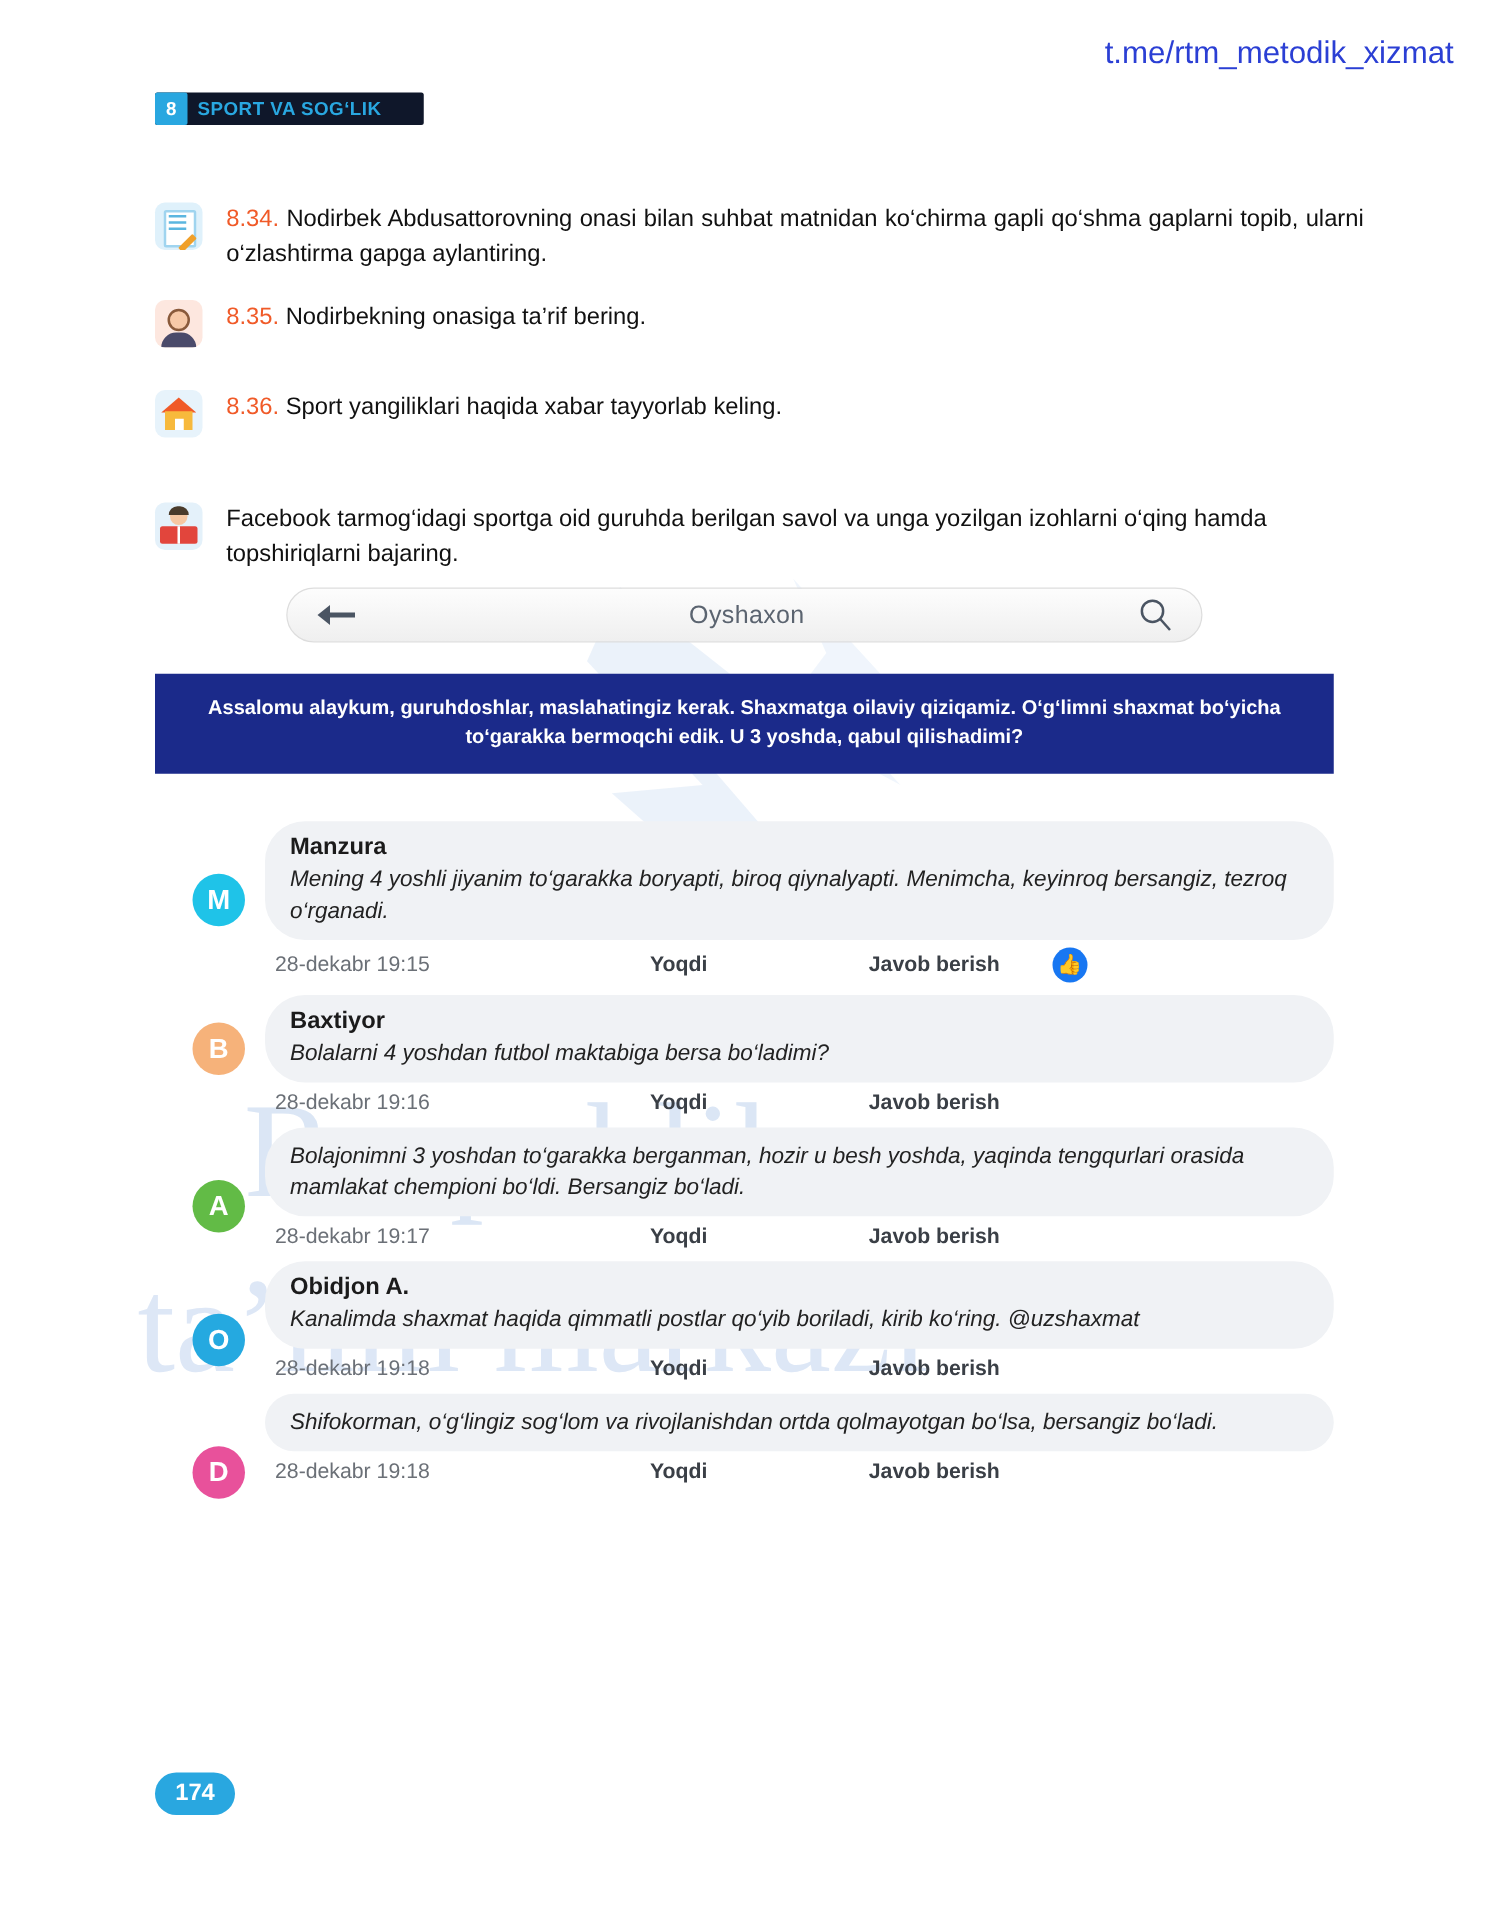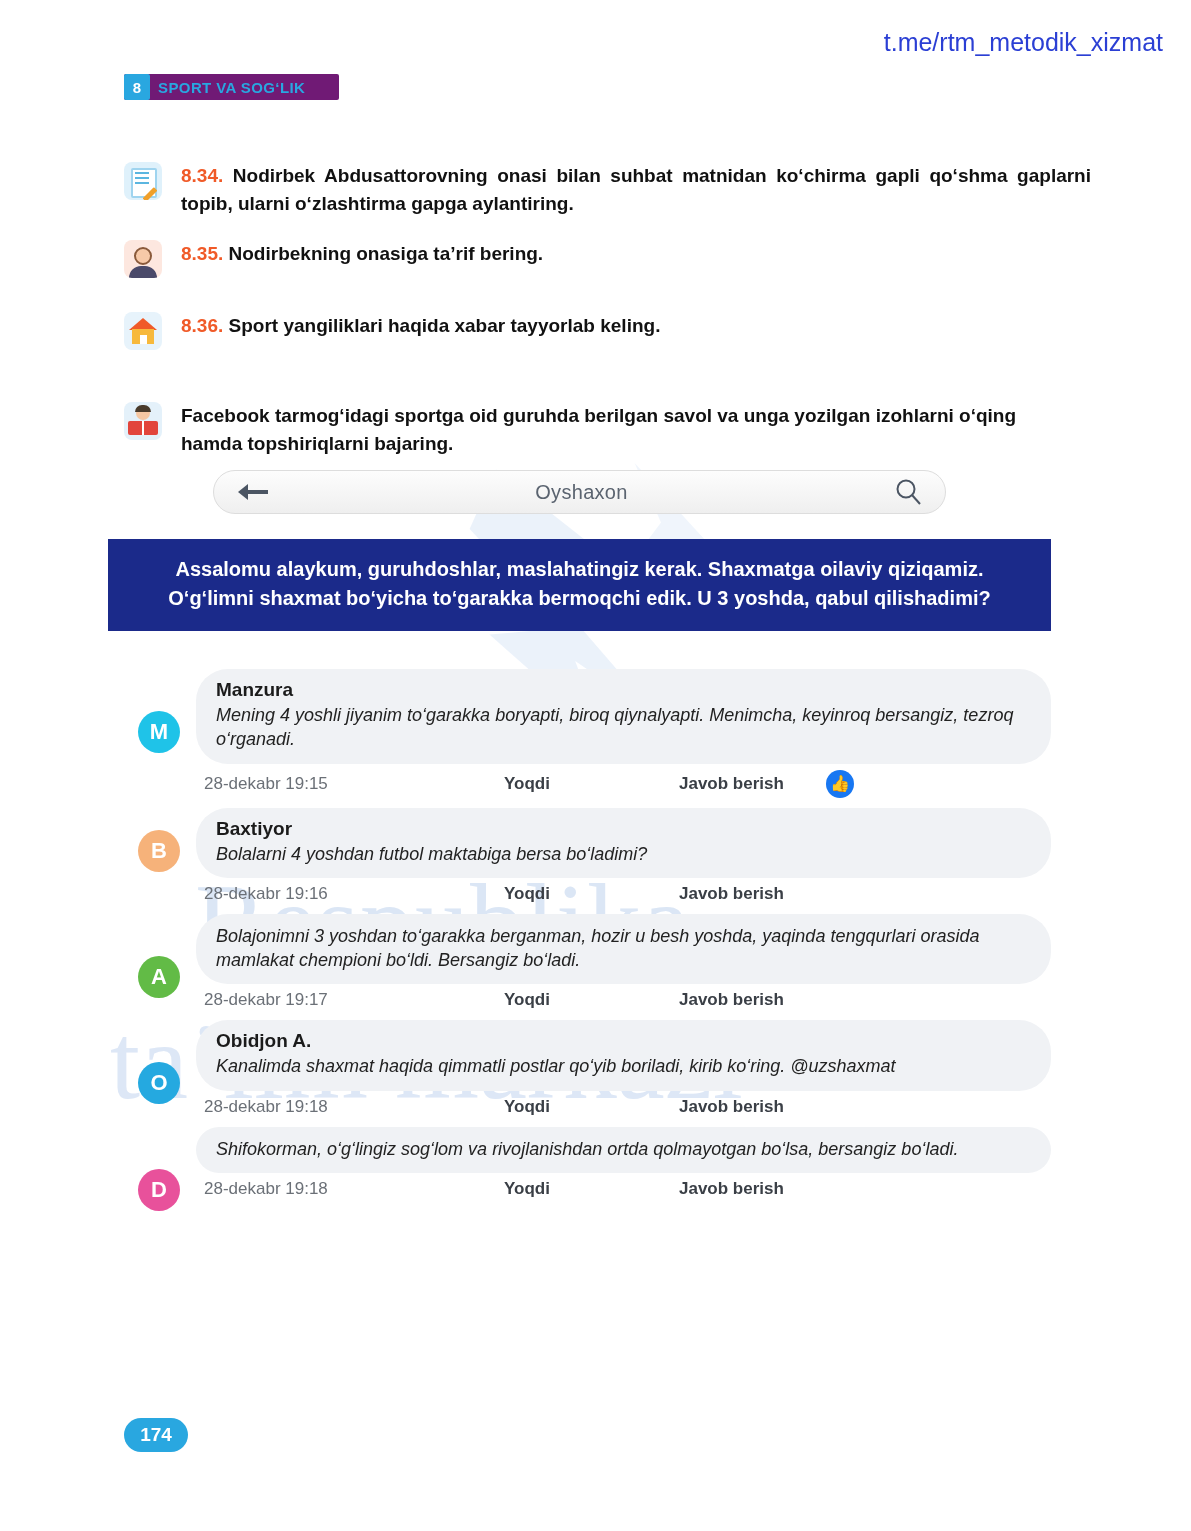--- a/index.html
+++ b/index.html
@@ -57,21 +57,21 @@
 
   
   .chapter {
     position: absolute;
     left: 124px; top: 74px;
     display: flex;
     align-items: center;
     height: 26px;
   }
   .chapter-bar {
-    background: #701a75;
+    background: #0f172a;
     height: 26px;
     display: flex;
     align-items: center;
     padding-right: 34px;
     padding-left: 34px;
     border-radius: 2px;
   }
   .chapter-num {
     position: absolute;
     left: 0; top: 0;
@@ -98,21 +98,21 @@
   }
   .task-icon {
     width: 38px; height: 38px;
     border-radius: 8px;
     flex: 0 0 38px;
     position: relative;
     overflow: hidden;
   }
   .task-text {
     font-size: 19px;
-    font-weight: bold;
+    font-weight: normal;
     color: #111;
     line-height: 1.45;
     text-align: justify;
   }
   .num { color: #f05a28; }
 
   
   .ic-note { background: #dff1fb; }
   .ic-note:before {
     content:"";
@@ -169,21 +169,21 @@
     background:#e2453c; border-radius:2px;
   }
   .ic-read .rbook:after {
     content:""; position:absolute; left:14px; top:0; width:2px; height:14px;
     background:#fff;
   }
 
   
   .fb-wrap {
     position: absolute;
-    left: 108px; top: 470px;
+    left: 124px; top: 470px;
     width: 943px;
   }
   .fb-topbar {
     margin: 0 105px;
     height: 44px;
     background: linear-gradient(#fdfdfd, #efefef);
     border: 1px solid #dddddd;
     border-radius: 22px;
     display: flex;
     align-items: center;
@@ -202,21 +202,21 @@
     font-size: 20px;
     color: #5b6470;
     letter-spacing: 0.3px;
   }
   .fb-search { width: 30px; height: 30px; flex: 0 0 30px; }
 
   .fb-question {
     margin-top: 25px;
     background: #1b2a8a;
     color: #fff;
-    font-size: 20px;
+    font-size: 16px;
     font-weight: bold;
     padding: 16px 22px 18px 22px;
     line-height: 1.45;
     text-align: center;
   }
 
   .comments {
     margin-top: 38px;
     padding-left: 16px;
   }

